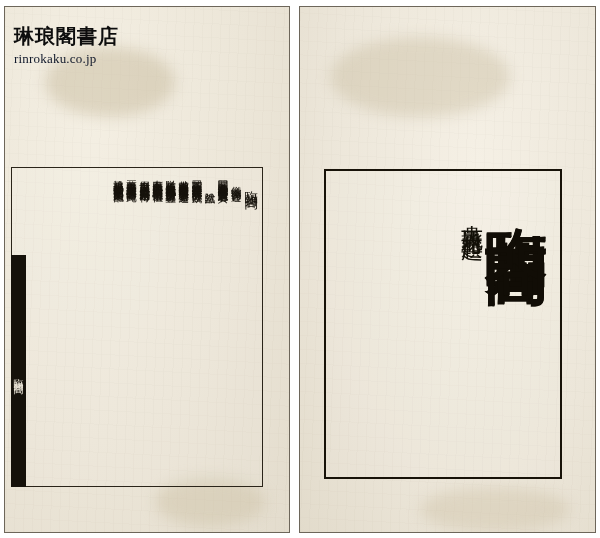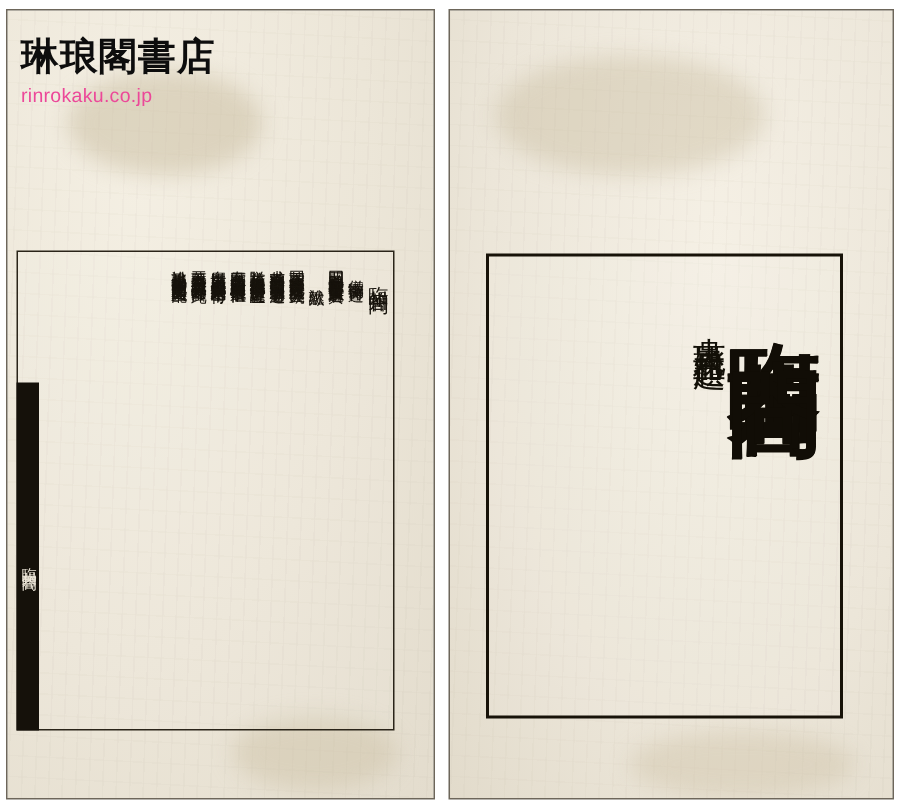--- a/index.html
+++ b/index.html
@@ -170,31 +170,31 @@
 
   
   .logo {
     position: absolute;
     left: 14px;
     top: 26px;
     z-index: 5;
   }
   .logo-cn {
     font-family: Liberation Sans, sans-serif;
-    font-size: 25px;
+    font-size: 20px;
     font-weight: bold;
     color: #0d0d0d;
     letter-spacing: 1px;
     line-height: 1;
     white-space: nowrap;
   }
   .logo-url {
-    font-family: Liberation Sans, sans-serif;
+    font-family: Liberation Serif, serif;
     font-size: 13px;
-    color: #ec4899;
+    color: #0f172a;
     letter-spacing: 0.2px;
     margin-top: 5px;
     white-space: nowrap;
   }
 </style>
 </head>
 <body>
 
 <div id="page">
 

